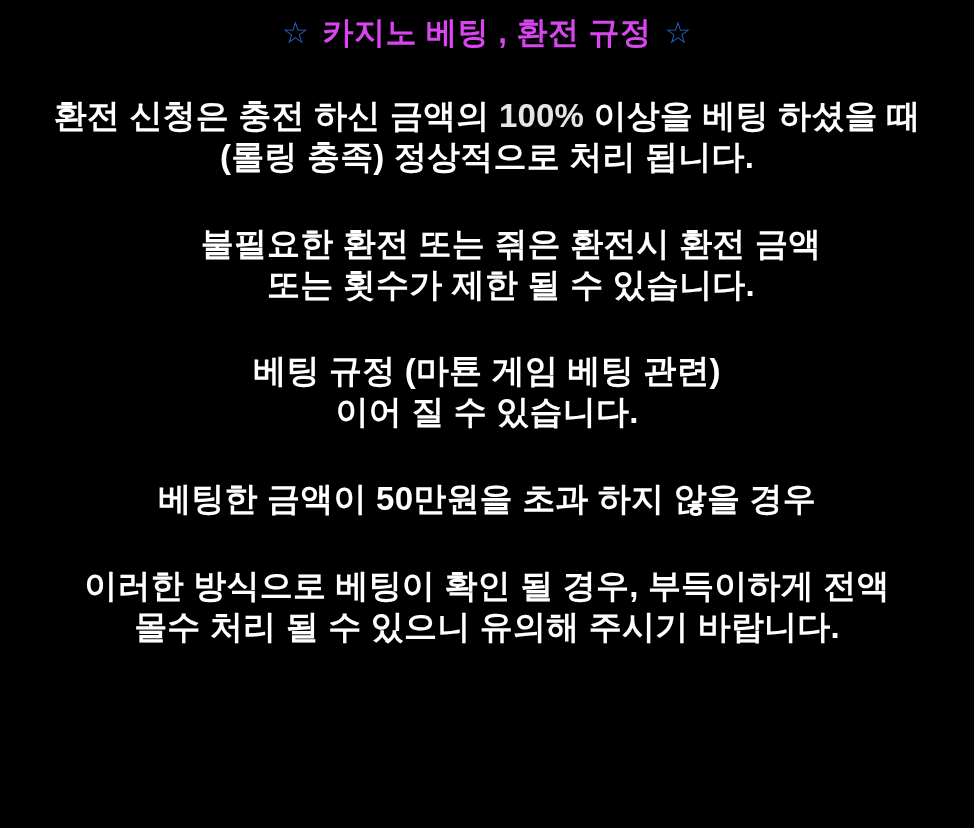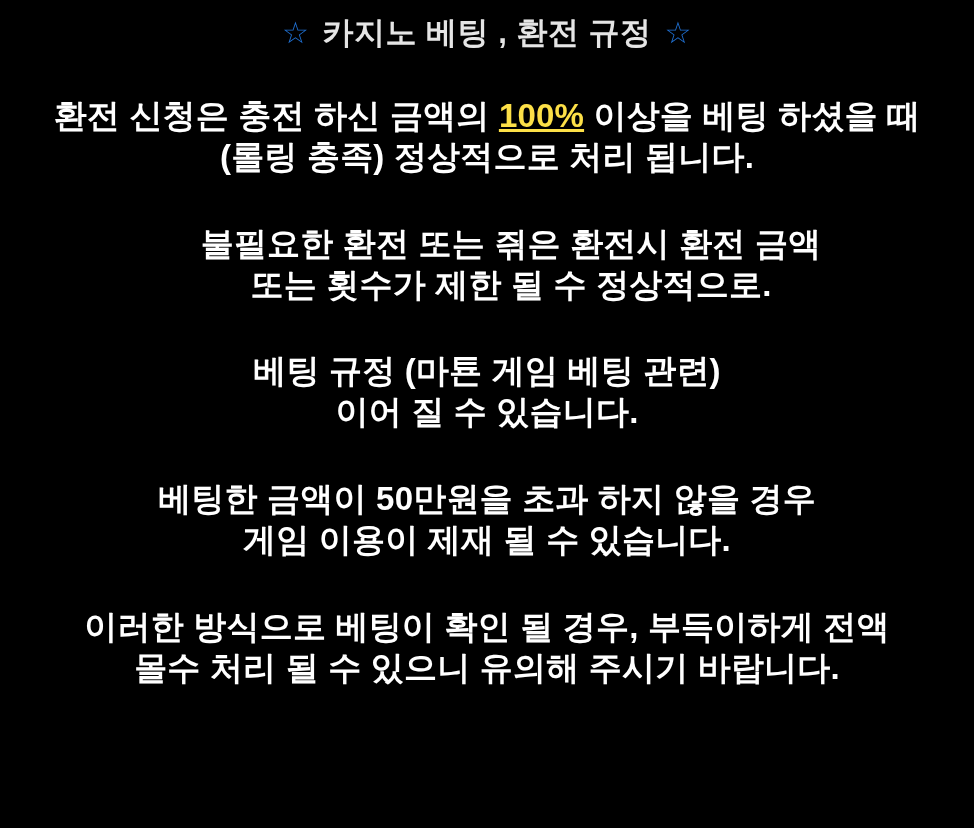--- a/index.html
+++ b/index.html
@@ -47,21 +47,21 @@
     font-weight: 400;
     display: inline-block;
     vertical-align: middle;
     line-height: 44px;
   }
 
   .notice-title .title-text {
     display: inline-block;
     vertical-align: middle;
     padding: 0 13px;
-    color: #e5e5e5;
+    color: #d946ef;
   }
 
   
   .body-stack {
     position: absolute;
     top: 95px;
     left: 0;
     width: 974px;
   }
 
@@ -80,22 +80,21 @@
     margin-top: 45px;
   }
 
   .line {
     display: block;
     width: 974px;
     white-space: nowrap;
   }
 
   .accent {
-    color: #fde047;
-    text-decoration: underline;
+    color: #e5e5e5;
   }
 
   .arrow {
     color: #ffffff;
     padding: 0 3px;
     font-weight: 700;
   }
 
   
   .para.p1 { margin-top: 0; }
@@ -115,31 +114,30 @@
 
   <div class="body-stack">
 
     <div class="para p1">
       <span class="line"><span>환전 신청은 충전 하신 금액의 </span><span class="accent">100%</span><span> 이상을 베팅 하셨을 때</span></span>
       <span class="line"><span>(롤링 충족) 정상적으로 처리 됩니다.</span></span>
     </div>
 
     <div class="para p2">
       <span class="line"><span>불필요한 환전 또는 즦은 환전시 환전 금액</span></span>
-      <span class="line"><span>또는 횟수가 제한 될 수 정상적으로.</span></span>
+      <span class="line"><span>또는 횟수가 제한 될 수 있습니다.</span></span>
     </div>
 
     <div class="para p3">
       <span class="line"><span>베팅 규정 (마툔 게임 베팅 관련)</span></span>
       <span class="line"><span>이어 질 수 있습니다.</span></span>
     </div>
 
     <div class="para p4">
       <span class="line"><span>베팅한 금액이 50만원을 초과 하지 않을 경우</span></span>
-      <span class="line"><span>게임 이용이 제재 될 수 있습니다.</span></span>
     </div>
 
     <div class="para p5">
       <span class="line"><span>이러한 방식으로 베팅이 확인 될 경우, 부득이하게 전액</span></span>
       <span class="line"><span>몰수 처리 될 수 있으니 유의해 주시기 바랍니다.</span></span>
     </div>
 
   </div>
 </div>
 

